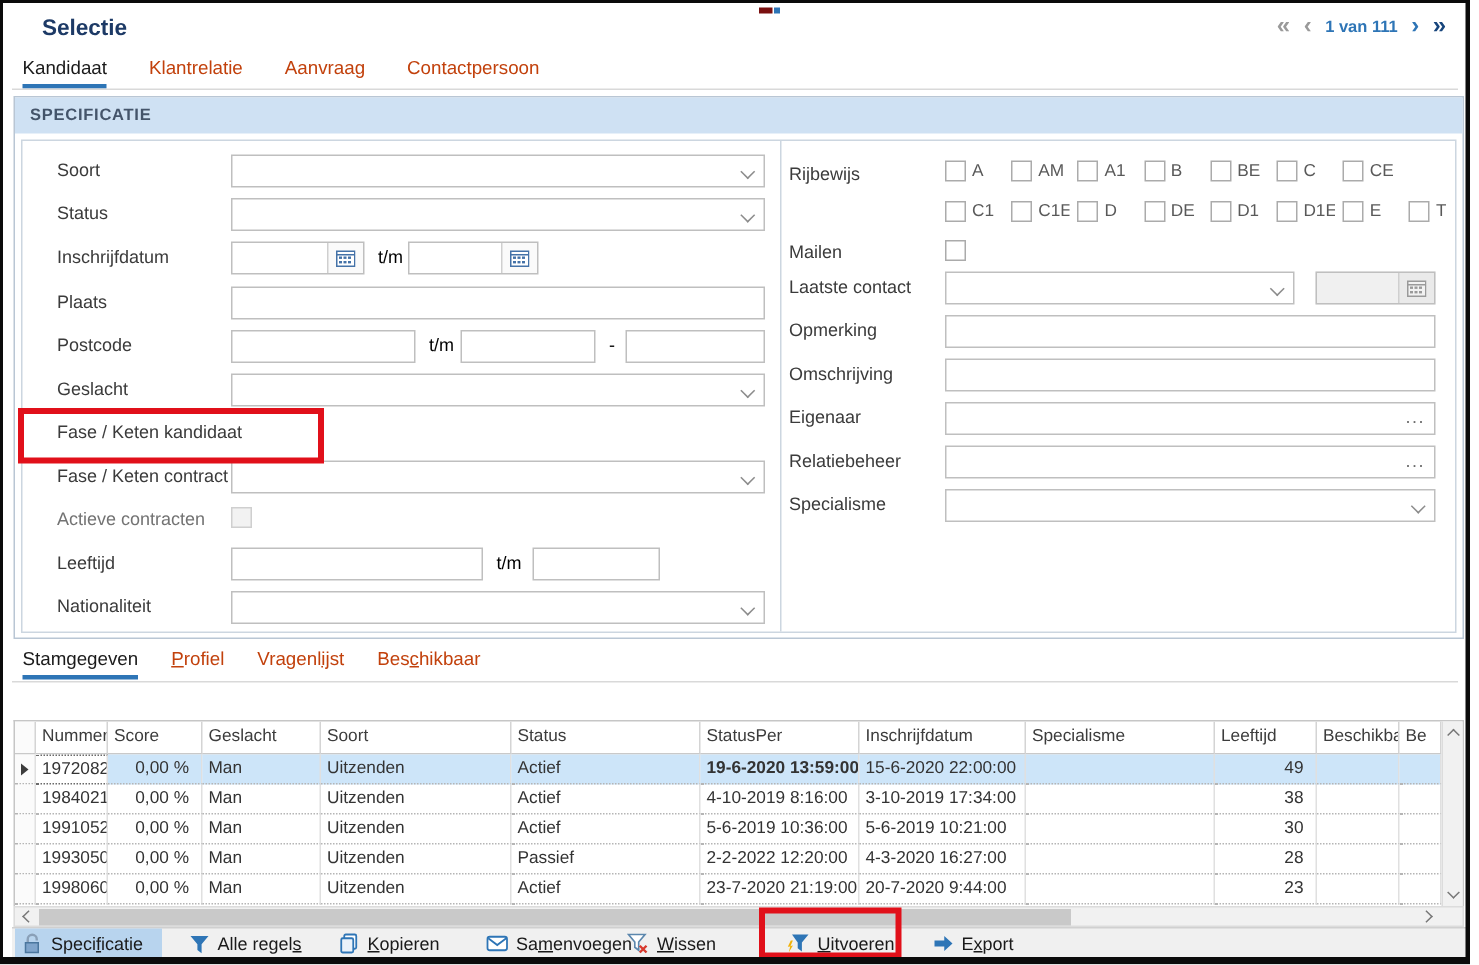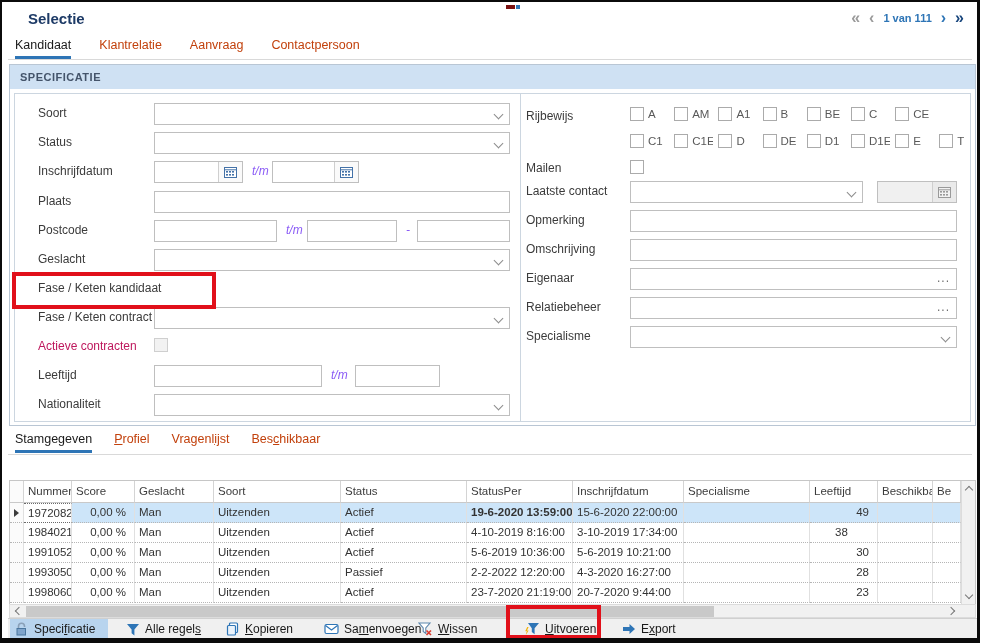--- a/index.html
+++ b/index.html
@@ -28,31 +28,31 @@
   .tabline { position:absolute; left:8px; right:8px; top:59px; height:1px; background:#d9d9d9; }
 
   
   .spec { position:absolute; left:9px; top:64px; width:967px; height:362px; border:1px solid #b9c6d4; background:#fff; }
   .spec-hd { height:24px; background:#cfe1f3; display:flex; align-items:center; padding-left:10px;
              font-size:11px; font-weight:bold; color:#44546a; letter-spacing:.5px; }
   .spec-body { position:absolute; left:4px; top:28px; width:957px; height:329px; border:1px solid #ccd6e0; }
   .vdivider { position:absolute; left:505px; top:0; bottom:0; width:1px; background:#ccd6e0; }
 
   .lbl { position:absolute; font-size:12px; color:#3b3b3b; white-space:nowrap; }
-  .lbl.disabled { color:#be185d; }
+  .lbl.disabled { color:#737373; }
   .field { position:absolute; height:22px; border:1px solid #bfbfbf; background:#fff; font-size:12px; color:#333; }
   input.field { padding:0 5px; outline:none; }
   .combo { display:flex; align-items:center; padding:0 22px 0 6px; cursor:pointer; }
   .combo .chev { position:absolute; right:7px; top:7px; width:7px; height:7px; border-right:1.5px solid #8c8c8c; border-bottom:1.5px solid #8c8c8c; transform:rotate(45deg); }
   .datewrap { position:absolute; height:22px; border:1px solid #bfbfbf; background:#fff; display:flex; }
   .datewrap .dtxt { flex:1; }
   .calbtn { width:24px; border-left:1px solid #cfcfcf; background:#fafafa; display:flex; align-items:center; justify-content:center; cursor:pointer; }
   .datewrap.disabled { background:#f0f0f0; }
   .datewrap.disabled .calbtn { background:#eaeaea; }
-  .tm { position:absolute; font-size:12px; color:#8b5cf6;font-style:italic; }
+  .tm { position:absolute; font-size:12px; color:#000000; }
   .browse { position:absolute; right:6px; top:2px; font-size:12px; color:#6b6b6b; letter-spacing:1px; cursor:pointer; }
 
   .cb { display:inline-block; width:14px; height:14px; border:1px solid #ababab; background:#fff; cursor:pointer; flex:none; }
   .cb.disabled { background:#f2f2f2; border-color:#cfcfcf; cursor:default; }
   .cbrow { position:absolute; display:flex; }
   .cbslot { width:44.2px; display:flex; align-items:center; gap:4px; }
   .cblbl { font-size:11.5px; color:#595959; max-width:21px; overflow:hidden; white-space:nowrap; }
 
   
   .rtabs { position:absolute; left:15px; top:432px; display:flex; gap:22px; font-size:12.5px; }
@@ -384,21 +384,21 @@
         <div class="trow">
           <span class="tc selcol" style="width: 14px;"></span>
           <span class="tc" style="width: 48px;">1984021</span>
           <span class="tc num" style="width: 63px;">0,00 %</span>
           <span class="tc" style="width: 79px;">Man</span>
           <span class="tc" style="width: 127px;">Uitzenden</span>
           <span class="tc" style="width: 126px;">Actief</span>
           <span class="tc" style="width: 106px;">4-10-2019 8:16:00</span>
           <span class="tc" style="width: 111px;">3-10-2019 17:34:00</span>
           <span class="tc" style="width: 126px;"></span>
-          <span class="tc num" style="width: 68px; text-align: center;">38</span>
+          <span class="tc num" style="width: 68px;">38</span>
           <span class="tc" style="width: 55px;"></span>
           <span class="tc" style="width: 28px;"></span>
         </div>
         <div class="trow">
           <span class="tc selcol" style="width: 14px;"></span>
           <span class="tc" style="width: 48px;">1991052</span>
           <span class="tc num" style="width: 63px;">0,00 %</span>
           <span class="tc" style="width: 79px;">Man</span>
           <span class="tc" style="width: 127px;">Uitzenden</span>
           <span class="tc" style="width: 126px;">Actief</span>

